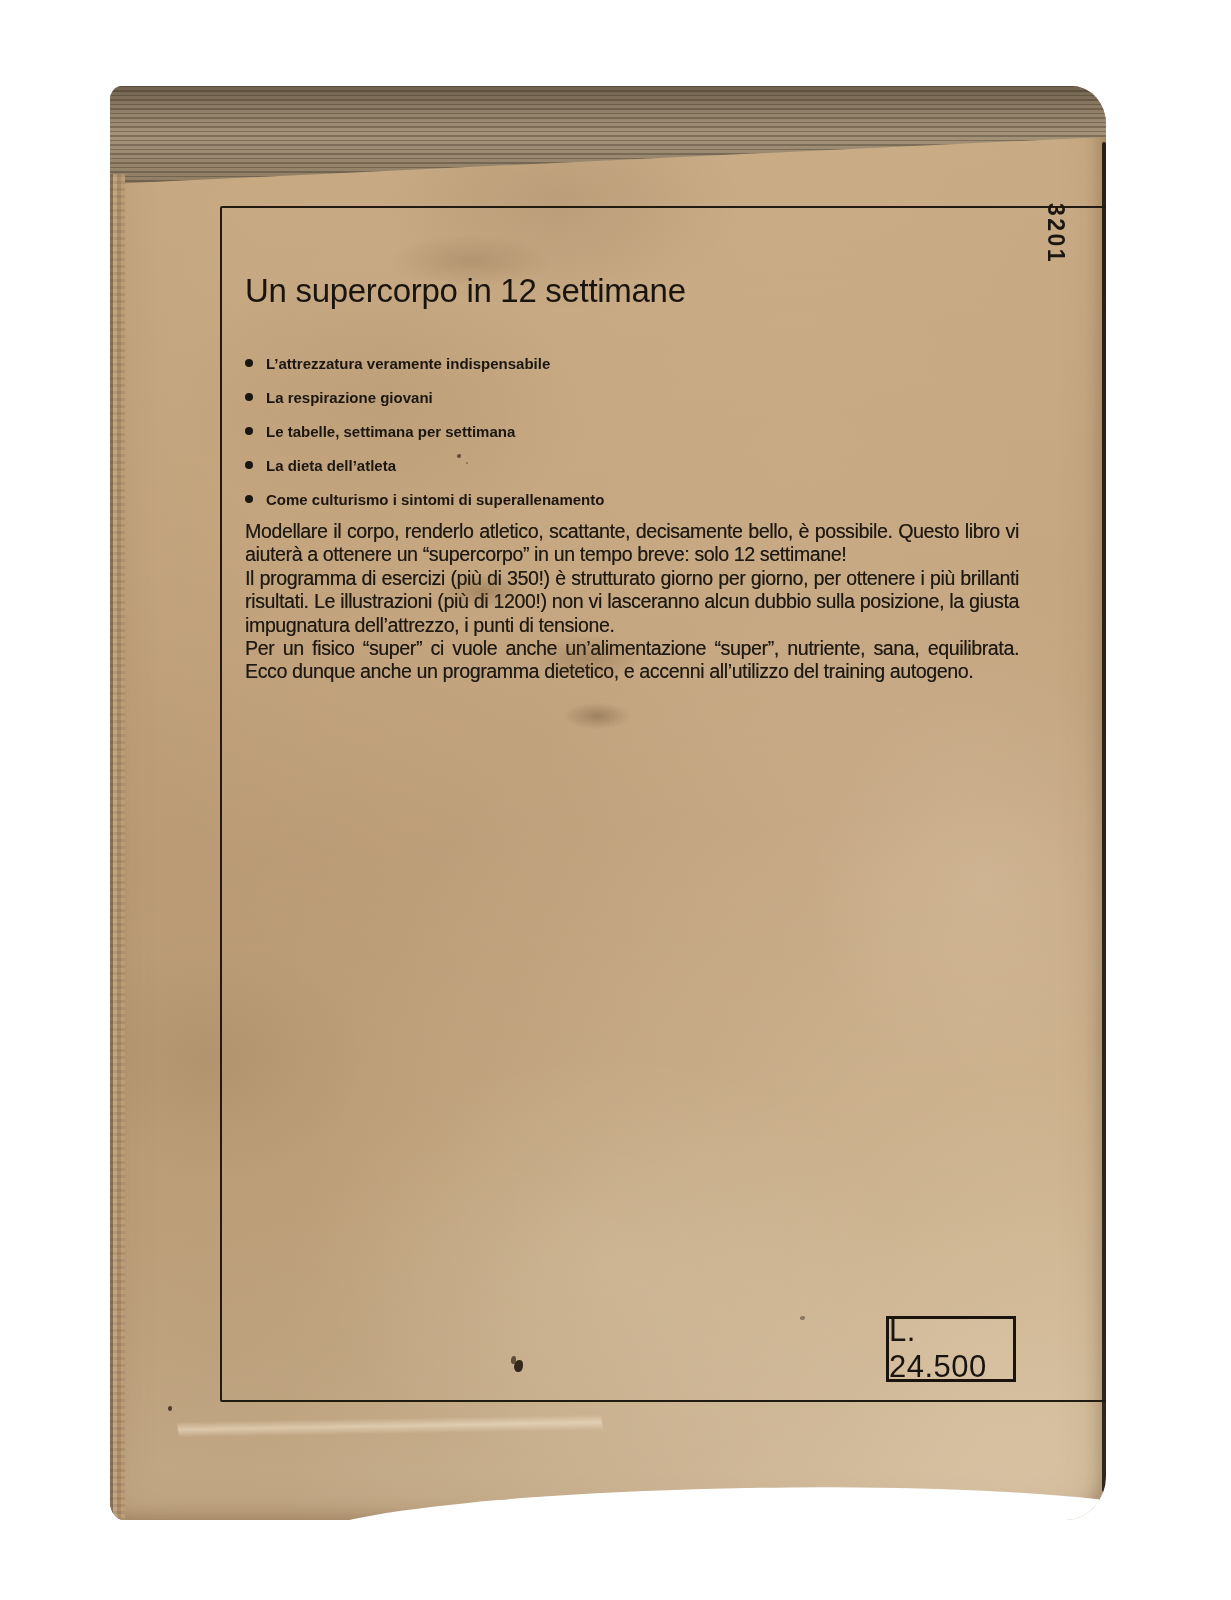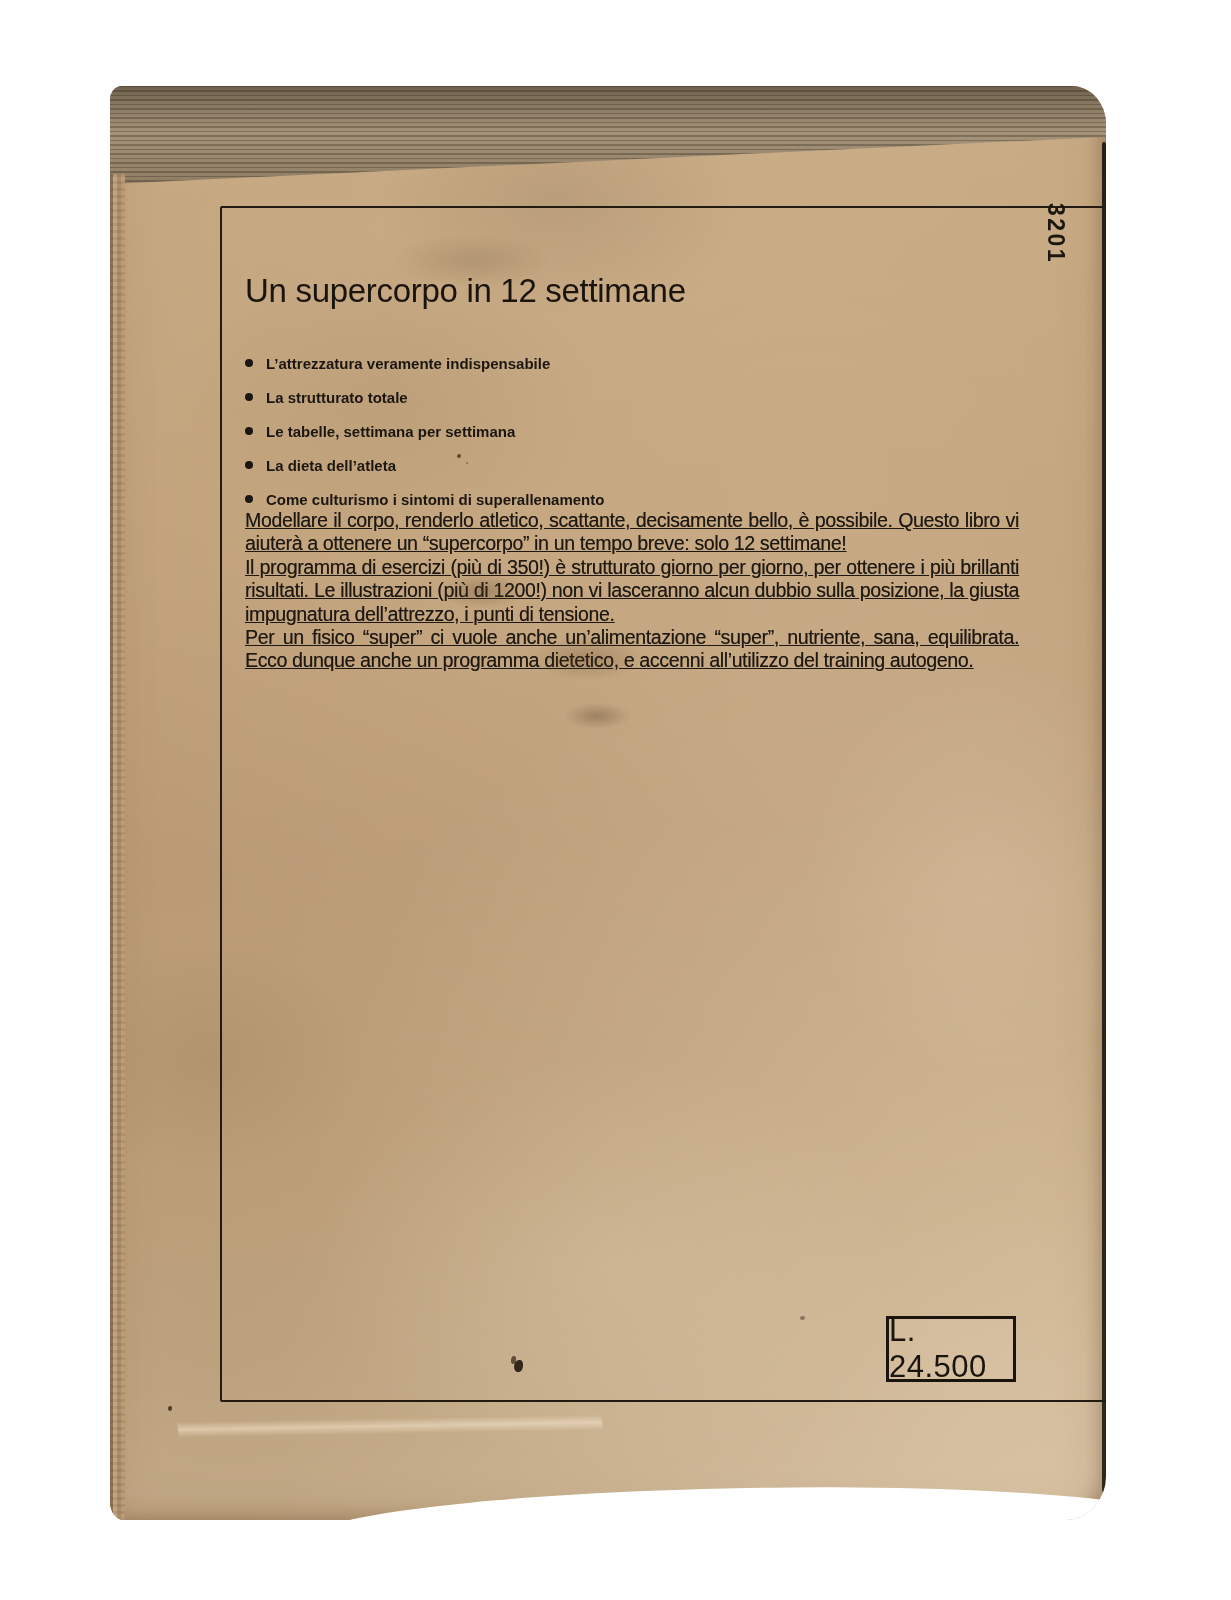--- a/index.html
+++ b/index.html
@@ -68,23 +68,23 @@
   }
 
   .bullets { position:absolute; left:23px; top:146px; width:774px; list-style:none; }
   .bullets li { font-size:15px; line-height:20px; font-weight:700; margin-bottom:14px; color:#1b1611; }
   .bullet-dot {
     display:inline-block; width:8px; height:8px; border-radius:50%;
     background:#1b1611; margin-right:13px; vertical-align:2px;
   }
 
   .desc {
-    position:absolute; left:23px; top:301px; width:774px;
+    position:absolute; left:23px; top:312px; width:774px;
     font-size:19.5px; line-height:23.4px; letter-spacing:-0.35px;
-    text-align:justify; color:#1d1812; text-shadow:0.2px 0 0 rgba(29,24,18,0.6);text-decoration:underline;
+    text-align:justify; color:#1d1812; text-shadow:0.2px 0 0 rgba(29,24,18,0.6);
   }
   .desc p { margin:0; }
 
   .author {
     position:absolute; left:23px; top:576px; width:784px;
     font-style:italic; font-size:16.5px; line-height:21px; letter-spacing:-0.2px;
     text-align:justify; color:#1d1812;
   }
   .author .name { font-weight:700; }
 
@@ -129,21 +129,21 @@
     <div class="edge-right"></div>
 
     <div class="smudge sm4"></div>
 
     <div class="frame">
 
       <h1 class="title">Un supercorpo in 12 settimane</h1>
 
       <ul class="bullets">
         <li><span class="bullet-dot"></span><span>L’attrezzatura veramente indispensabile</span></li>
-        <li><span class="bullet-dot"></span><span>La strutturato totale</span></li>
+        <li><span class="bullet-dot"></span><span>La respirazione giovani</span></li>
         <li><span class="bullet-dot"></span><span>Le tabelle, settimana per settimana</span></li>
         <li><span class="bullet-dot"></span><span>La dieta dell’atleta</span></li>
         <li><span class="bullet-dot"></span><span>Come culturismo i sintomi di superallenamento</span></li>
       </ul>
 
       <div class="desc">
         <p>Modellare il corpo, renderlo atletico, scattante, decisamente bello, è possibile. Questo libro vi aiuterà a ottenere un “supercorpo” in un tempo breve: solo 12 settimane!</p>
         <p>Il programma di esercizi (più di 350!) è strutturato giorno per giorno, per ottenere i più brillanti risultati. Le illustrazioni (più di 1200!) non vi lasceranno alcun dubbio sulla posizione, la giusta impugnatura dell’attrezzo, i punti di tensione.</p>
         <p>Per un fisico “super” ci vuole anche un’alimentazione “super”, nutriente, sana, equilibrata. Ecco dunque anche un programma dietetico, e accenni all’utilizzo del training autogeno.</p>
       </div>

